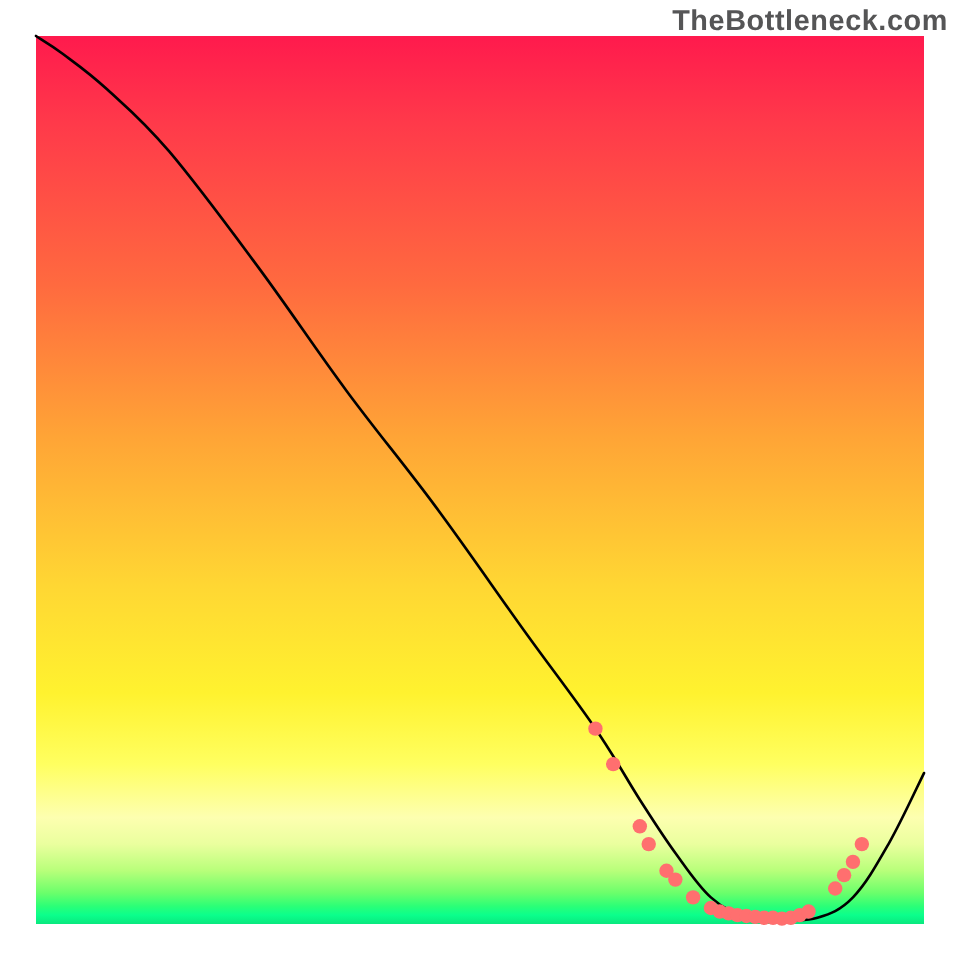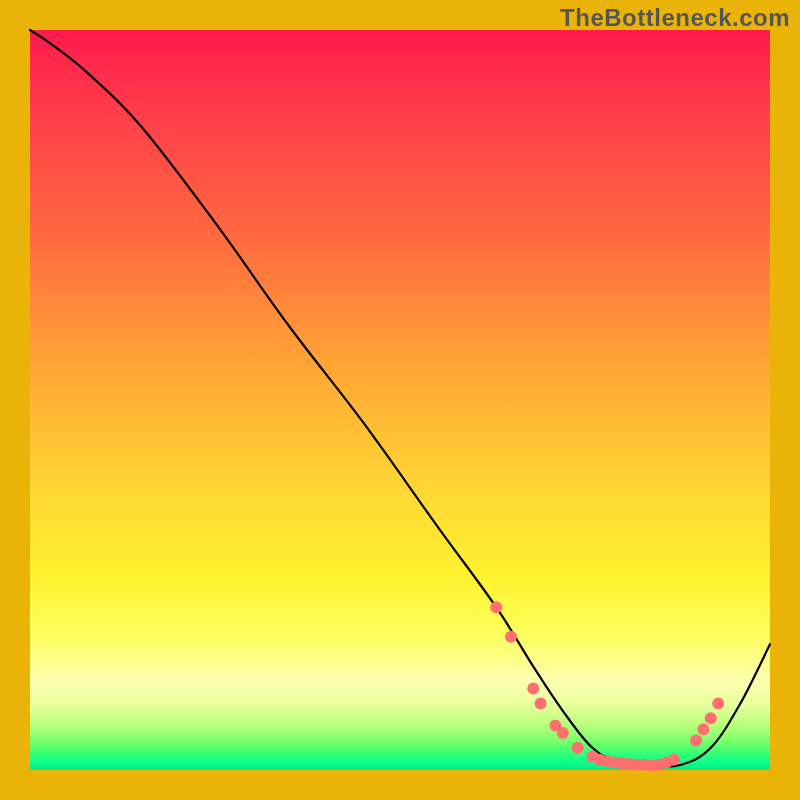--- a/index.html
+++ b/index.html
@@ -8,21 +8,21 @@
     width: 800px;
     height: 800px;
     background: #000;
     font-family: Arial, Helvetica, sans-serif;
     overflow: hidden;
   }
   .frame {
     position: relative;
     width: 800px;
     height: 800px;
-    background: #eab308;
+    background: #ffffff;
   }
   .watermark {
     position: absolute;
     top: 4px;
     right: 10px;
     color: #555556;
     font-size: 24px;
     font-weight: 600;
     letter-spacing: 0.5px;
     user-select: none;

